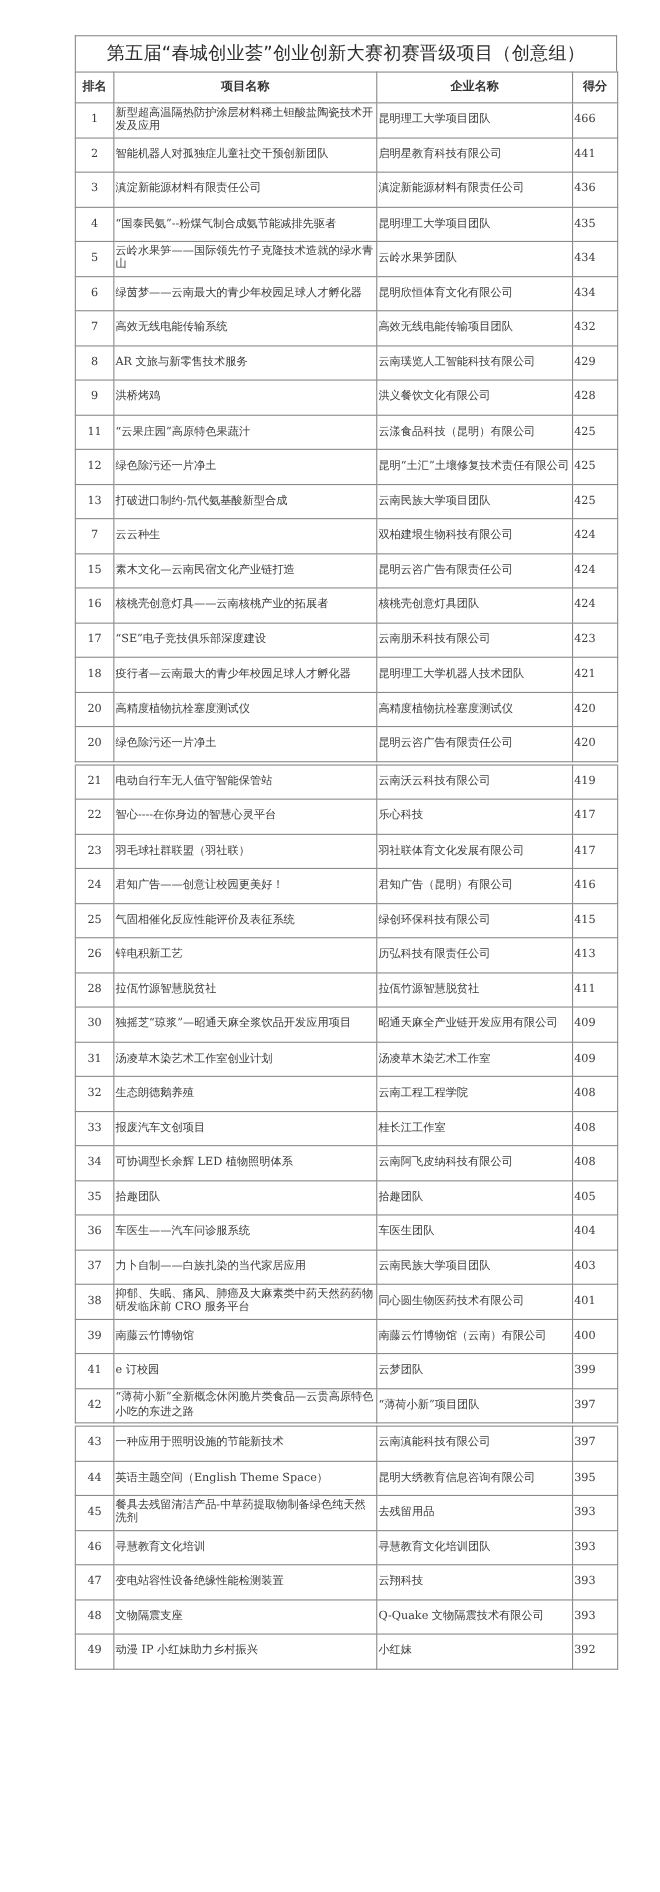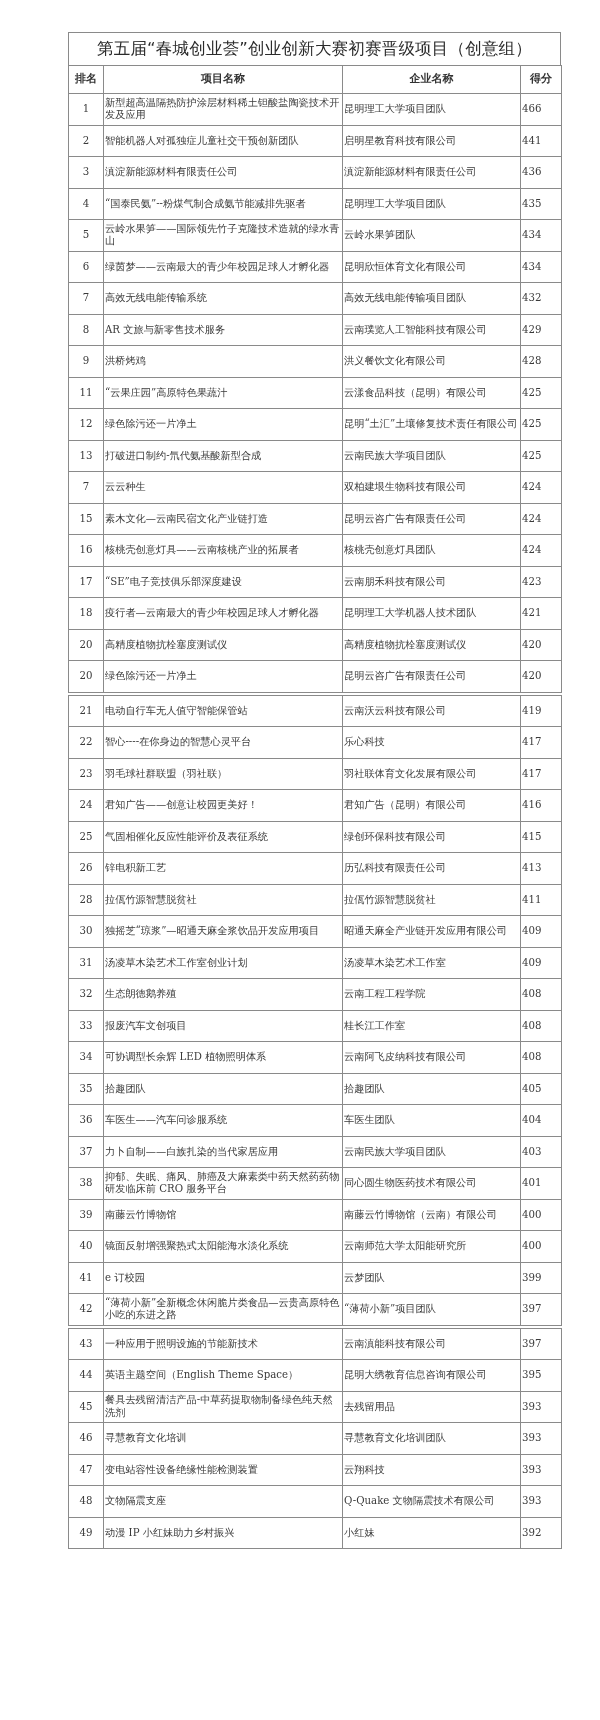--- a/index.html
+++ b/index.html
@@ -254,26 +254,20 @@
           <td class="comp">同心圆生物医药技术有限公司</td>
           <td class="score">401</td>
         </tr>
         <tr>
           <td class="rank">39</td>
           <td class="proj">南藤云竹博物馆</td>
           <td class="comp">南藤云竹博物馆（云南）有限公司</td>
           <td class="score">400</td>
         </tr>
         <tr>
-          <td class="rank">40</td>
-          <td class="proj">镜面反射增强聚热式太阳能海水淡化系统</td>
-          <td class="comp">云南师范大学太阳能研究所</td>
-          <td class="score">400</td>
-        </tr>
-        <tr>
           <td class="rank">41</td>
           <td class="proj">e 订校园</td>
           <td class="comp">云梦团队</td>
           <td class="score">399</td>
         </tr>
         <tr>
           <td class="rank">42</td>
           <td class="proj">“薄荷小新”全新概念休闲脆片类食品—云贵高原特色小吃的东进之路</td>
           <td class="comp">“薄荷小新”项目团队</td>
           <td class="score">397</td>

